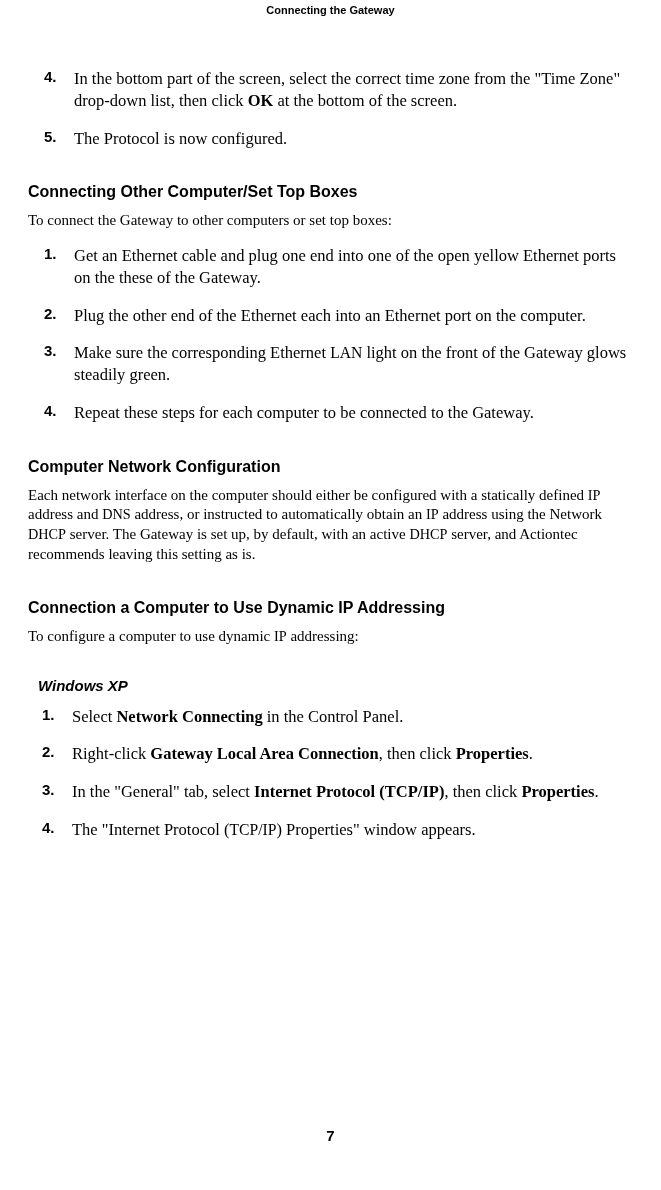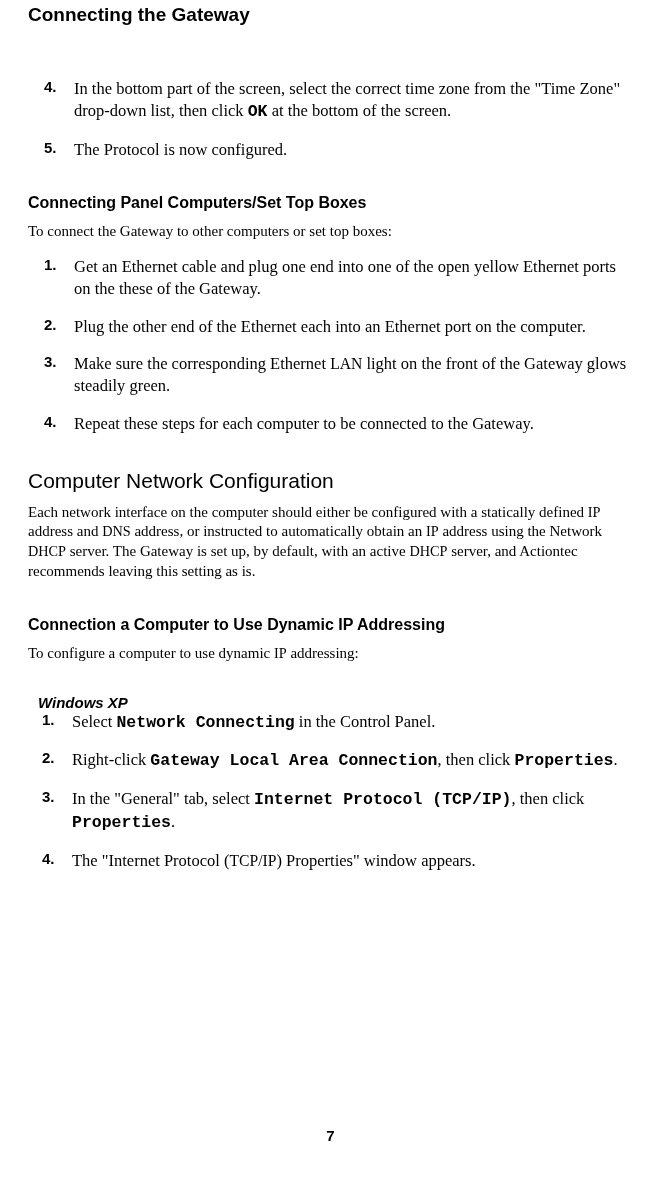--- a/index.html
+++ b/index.html
@@ -10,23 +10,24 @@
     body {
       font-family: Georgia, 'Times New Roman', serif;
       background: #fff;
       color: #000;
       width: 661px;
       height: 1190px;
       padding: 0 28px;
       position: relative;
     }
     .page-header {
+      text-align: center;
       font-family: Arial, Helvetica, sans-serif;
       font-weight: bold;
-      font-size: 19px;
+      font-size: 11px;
       padding-top: 4px;
       padding-bottom: 52px;
     }
     .page-number {
       position: absolute;
       bottom: 46px;
       left: 0;
       right: 0;
       text-align: center;
       font-family: Arial, Helvetica, sans-serif;
@@ -57,38 +58,39 @@
       margin-top: 34px;
       margin-bottom: 10px;
     }
     .body-text {
       font-size: 15px;
       line-height: 1.32;
       margin-bottom: 14px;
     }
     .main-heading {
       font-family: Arial, Helvetica, sans-serif;
-      font-weight: normal;
-      font-size: 21px;
+      font-weight: bold;
+      font-size: 16px;
       margin-top: 34px;
       margin-bottom: 10px;
     }
     .sub-heading-italic {
       font-family: Arial, Helvetica, sans-serif;
       font-weight: bold;
       font-style: italic;
       font-size: 15px;
       margin-top: 30px;
+      margin-bottom: 12px;
       padding-left: 10px;
     }
     .indented-list {
       padding-left: 10px;
     }
     b.serif {
-      font-family: Liberation Mono, monospace;
+      font-family: Liberation Serif, serif;
       font-weight: bold;
     }
     .smallcaps {
       font-variant: small-caps;
       font-size: 0.95em;
     }
     .first-list {
       padding-left: 12px;
     }
   </style>
@@ -101,21 +103,21 @@
   <div class="ol-item">
     <div class="ol-num">4.</div>
     <div class="ol-text">In the bottom part of the screen, select the correct time zone from the "Time Zone" drop-down list, then click <b class="serif">OK</b> at the bottom of the screen.</div>
   </div>
   <div class="ol-item">
     <div class="ol-num">5.</div>
     <div class="ol-text">The Protocol is now configured.</div>
   </div>
 </div>
 
-<div class="section-heading">Connecting Panel Computers/Set Top Boxes</div>
+<div class="section-heading">Connecting Other Computer/Set Top Boxes</div>
 <div class="body-text">To connect the Gateway to other computers or set top boxes:</div>
 
 <div class="first-list">
   <div class="ol-item">
     <div class="ol-num">1.</div>
     <div class="ol-text">Get an Ethernet cable and plug one end into one of the open yellow Ethernet ports on the these of the Gateway.</div>
   </div>
   <div class="ol-item">
     <div class="ol-num">2.</div>
     <div class="ol-text">Plug the other end of the Ethernet each into an Ethernet port on the computer.</div>

